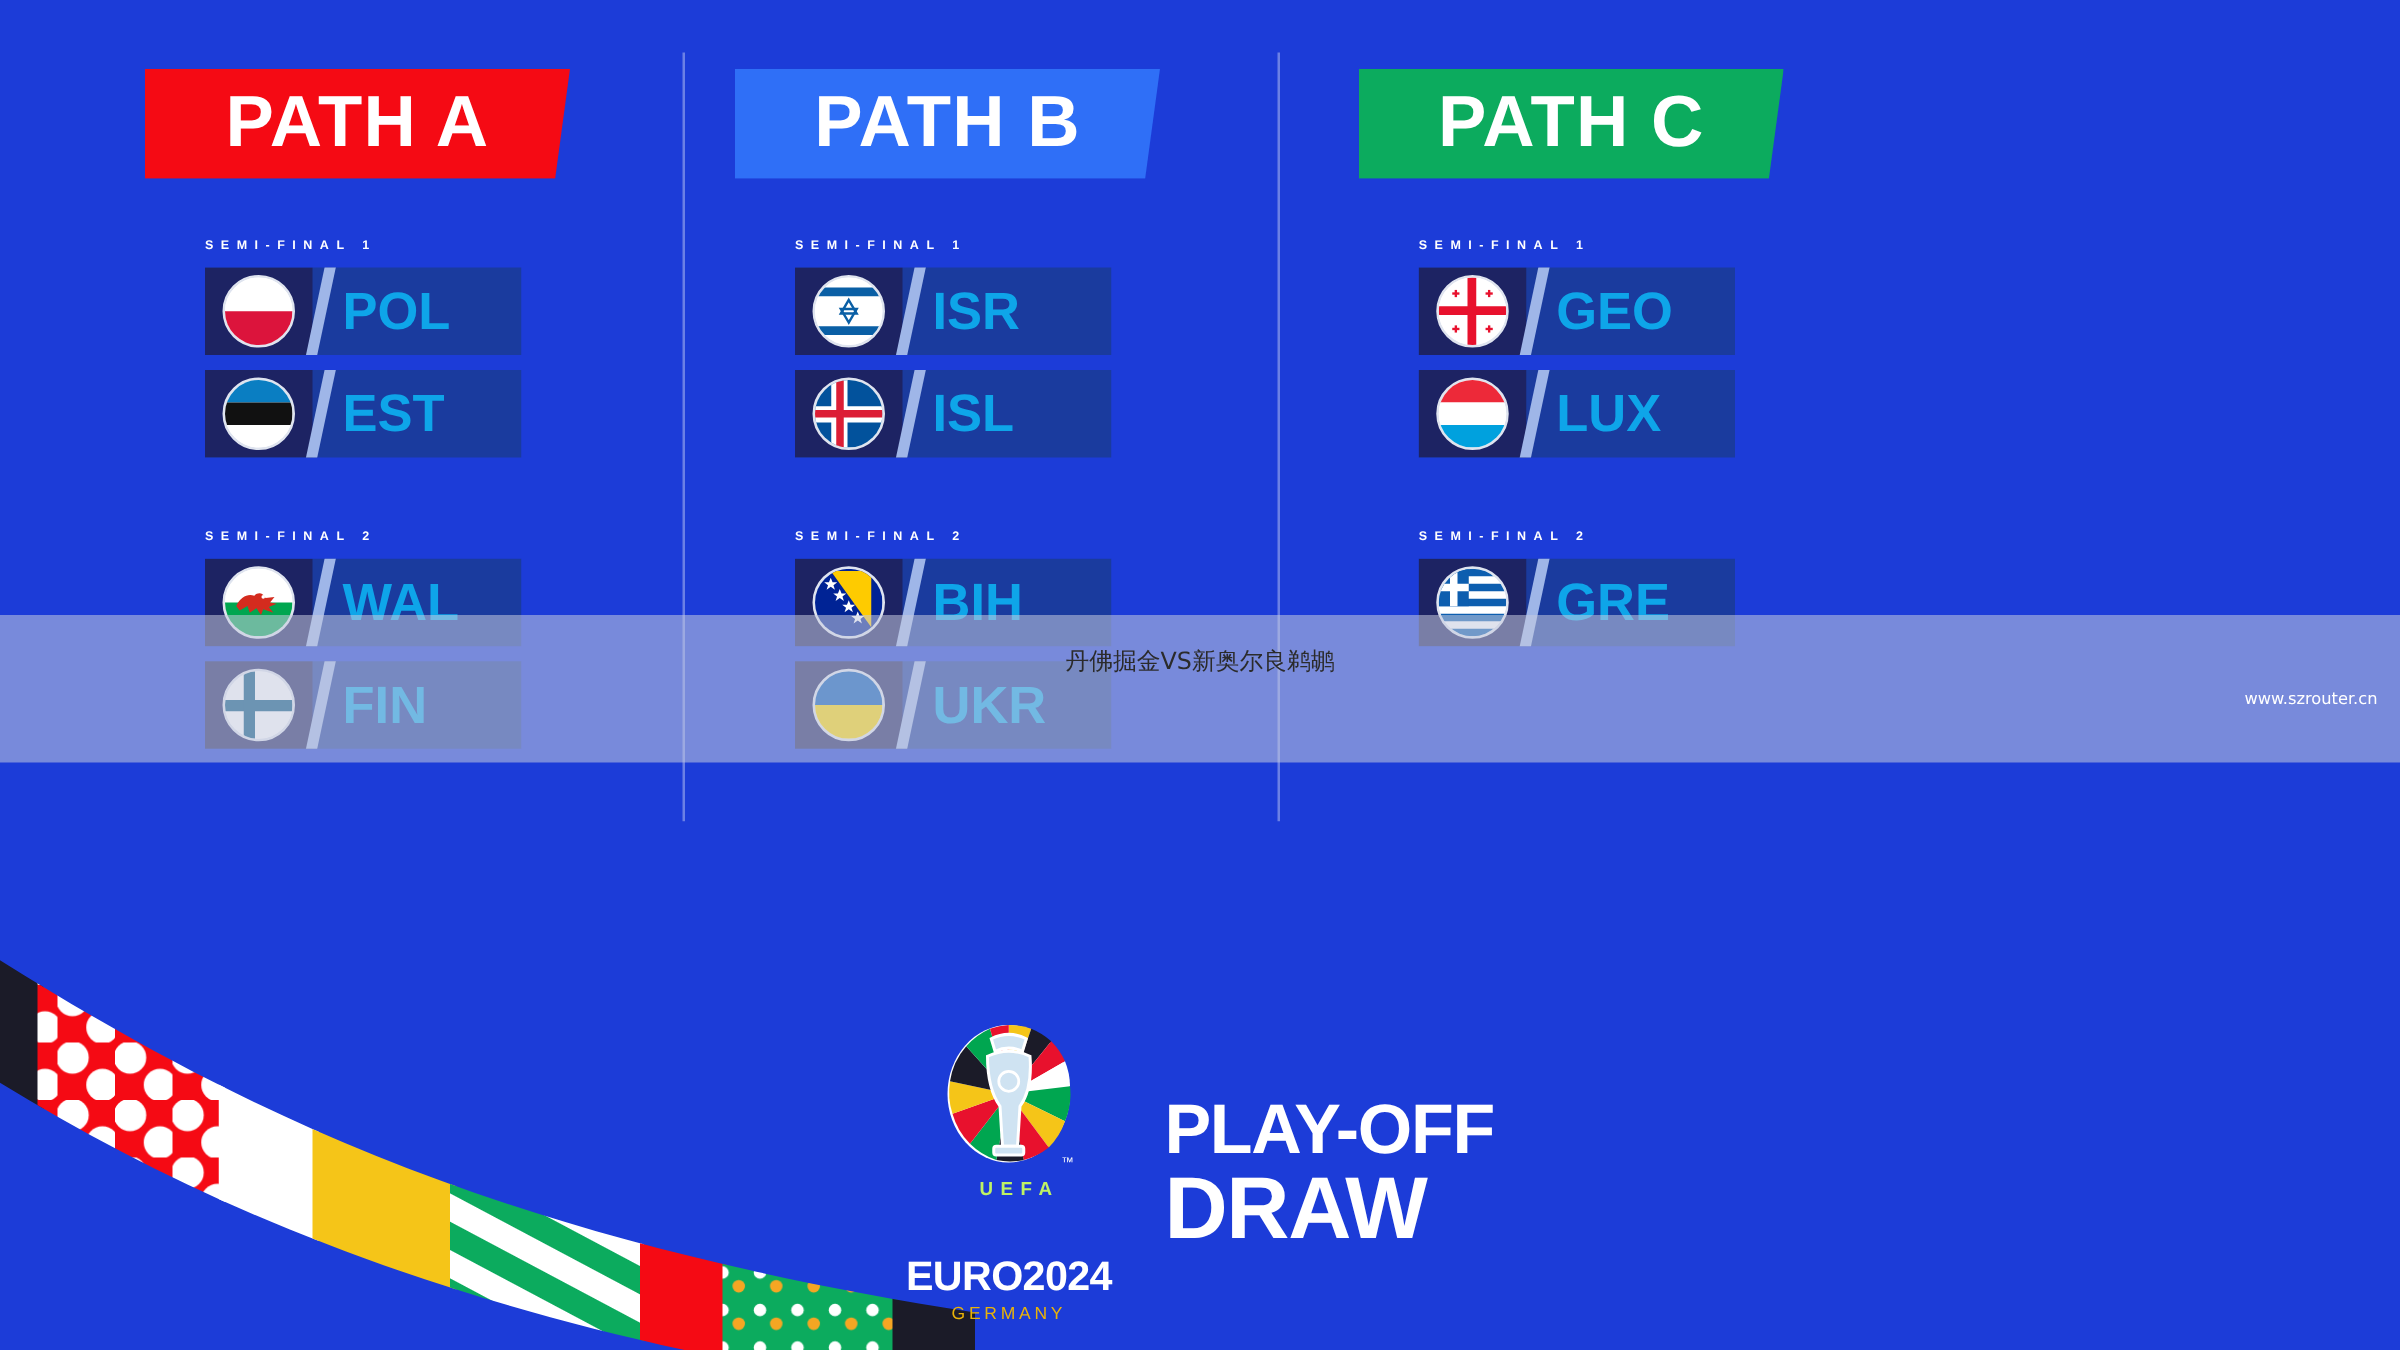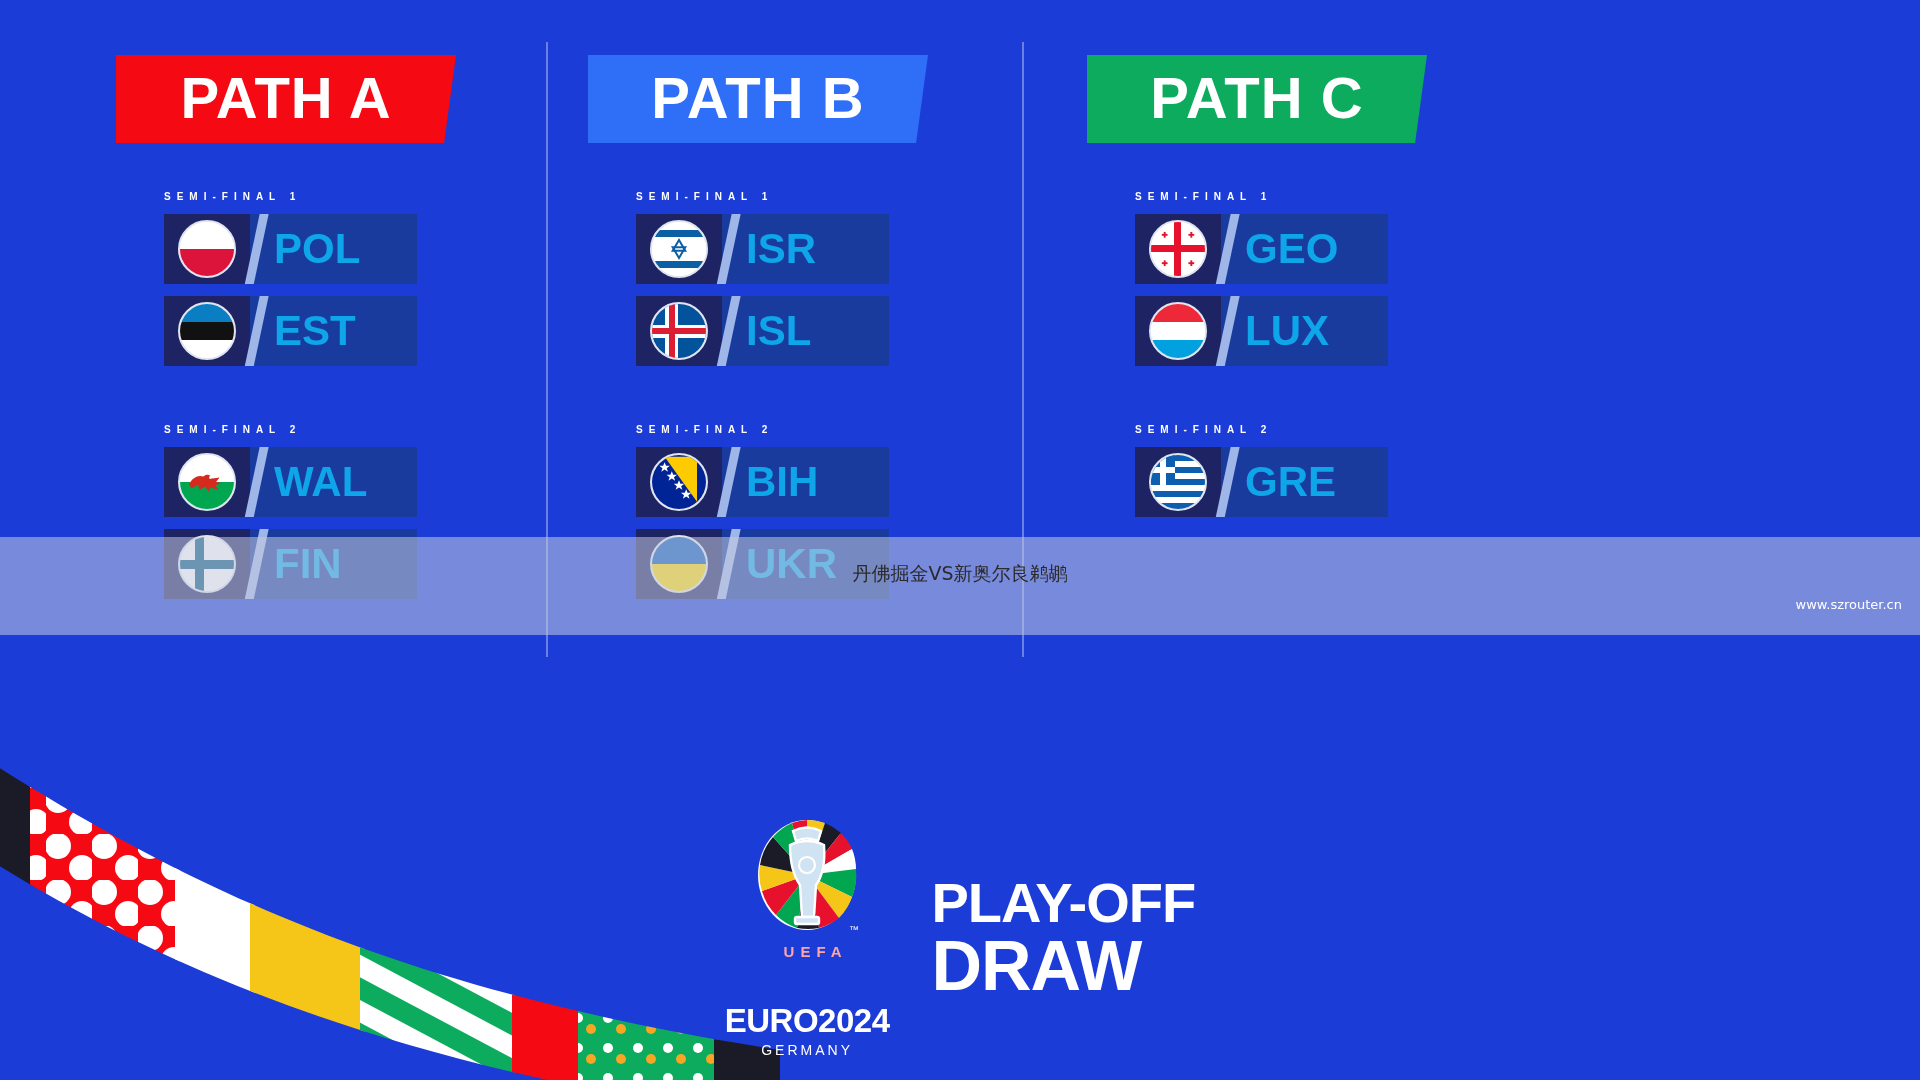--- a/index.html
+++ b/index.html
@@ -84,40 +84,39 @@
   .f-band{ position:absolute; left:0; width:100%; }
 
   
   .footer{
     position:absolute; left:0; right:0; bottom:22px; z-index:4;
     display:flex; align-items:center; justify-content:center; gap:42px;
   }
   .euro-logo{ display:flex; flex-direction:column; align-items:center; }
   .trophy-mark{ position:relative; width:108px; height:122px; }
   .logo-word-uefa{
-    color:#fca5a5; font-size:15px; font-weight:700; letter-spacing:6px; margin-top:4px;margin-left:17px;
+    color:#bef264; font-size:15px; font-weight:700; letter-spacing:6px; margin-top:4px;margin-left:17px;
   }
   .logo-word-euro{
     color:#ffffff; font-size:33px; font-weight:700; letter-spacing:-.5px; line-height:1.05;margin-top:44px;
   }
   .logo-word-country{
-    color:#ffffff; font-size:14px; font-weight:400; letter-spacing:3px; margin-top:3px;
+    color:#eab308; font-size:14px; font-weight:400; letter-spacing:3px; margin-top:3px;
   }
   .playoff{ line-height:.95; }
   .playoff div{
     color:#ffffff; font-weight:700; font-size:56px; letter-spacing:-1px;
   }
   .playoff .l2{ font-size:70px; margin-top:4px; }
 
   
   .overlay-band{
-    position:absolute; left:0; top:492px; width:1920px; height:98px;
+    position:absolute; left:0; top:492px; width:1920px; height:118px;
     background:rgba(196,202,222,.55); z-index:6;
     pointer-events:none;
-    margin-top:45px;
   }
   .overlay-text{
     position:absolute; left:0; right:0; top:24px; text-align:center;
     color:#2b2b2b; font-size:19px; font-family:"DejaVu Sans", sans-serif;
   }
   .overlay-watermark{
     position:absolute; right:18px; top:60px;
     color:#ffffff; font-size:13px; font-family:"DejaVu Sans", sans-serif;
   }
 </style>

